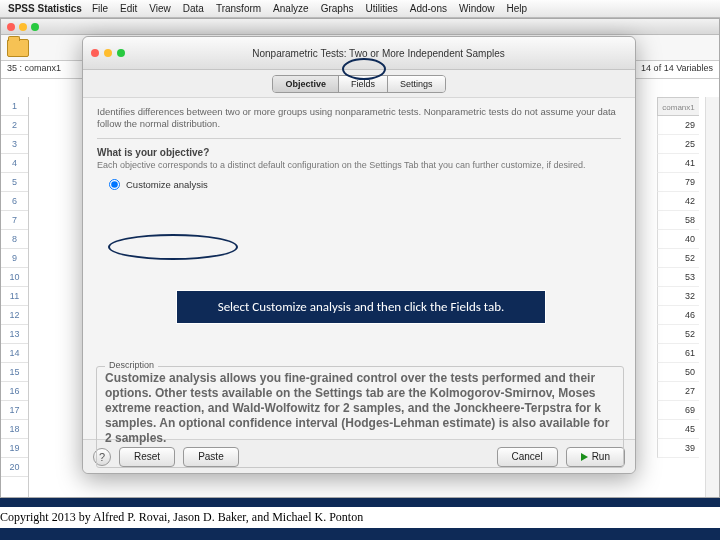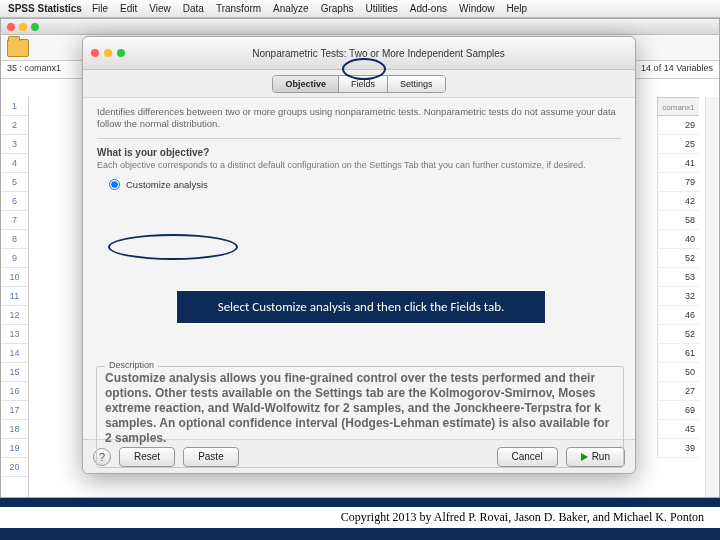--- a/index.html
+++ b/index.html
@@ -53,21 +53,21 @@
   .descbox:before{ content:attr(data-legend); position:absolute; top:-7px; left:8px; background:#f4f4f4; padding:0 4px; font-size:9px; color:#555;}
   .descbox .desctext{ font-size:12px; color:#666; line-height:1.25;font-weight:bold;}
 
   .dfooter{ height:34px; border-top:1px solid #d2d2d2; display:flex; align-items:center; padding:0 10px; gap:8px; background:#efefef; border-radius:0 0 6px 6px;}
   .helpbtn{ width:18px;height:18px;border-radius:50%;border:1px solid #999;background:linear-gradient(#fff,#ddd);font-size:11px;color:#555;text-align:center;line-height:16px;cursor:pointer;}
   .btn{ height:20px; padding:0 14px; border:1px solid #999; border-radius:4px; background:linear-gradient(#fefefe,#e2e2e2); font-size:10px; cursor:pointer; color:#222;}
   .spacer{flex:1;}
   .runbtn{ display:flex; align-items:center; gap:4px;}
   .play{ width:0;height:0;border-left:7px solid #1a8f1a;border-top:4px solid transparent;border-bottom:4px solid transparent;}
 
-  .copyright{ position:absolute; bottom:12px; left:0; right:0; text-align:right; background:#fff; color:#000; font-size:12px; font-family:"Times New Roman",serif; padding:3px 16px;}
+  .copyright{ position:absolute; bottom:12px; left:0; right:0; text-align:left; background:#fff; color:#000; font-size:12px; font-family:"Times New Roman",serif; padding:3px 0;}
 </style>
 </head>
 <body>
 
 <div class="menubar">
   <span class="appname">SPSS Statistics</span>
   <span>File</span>
   <span>Edit</span>
   <span>View</span>
   <span>Data</span>

